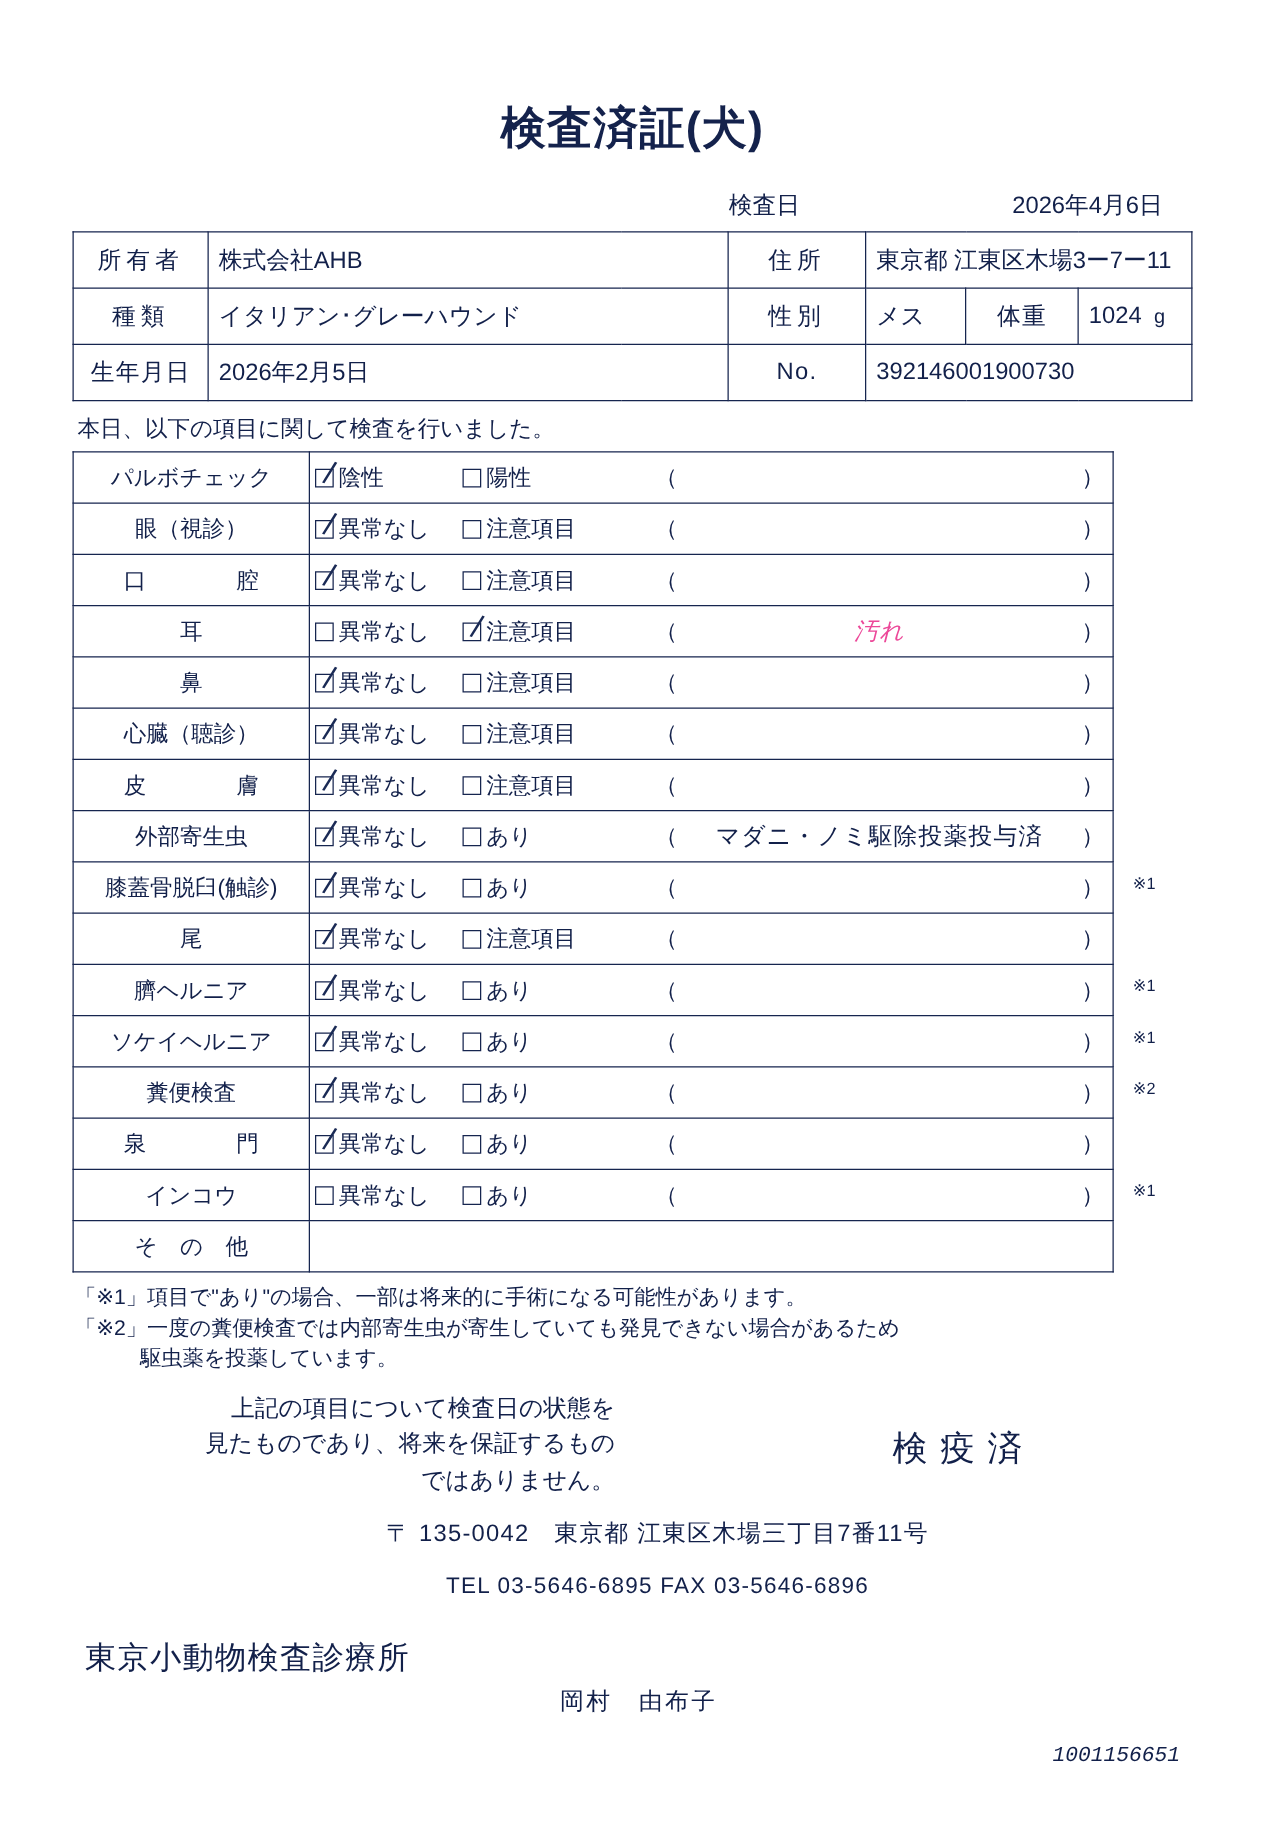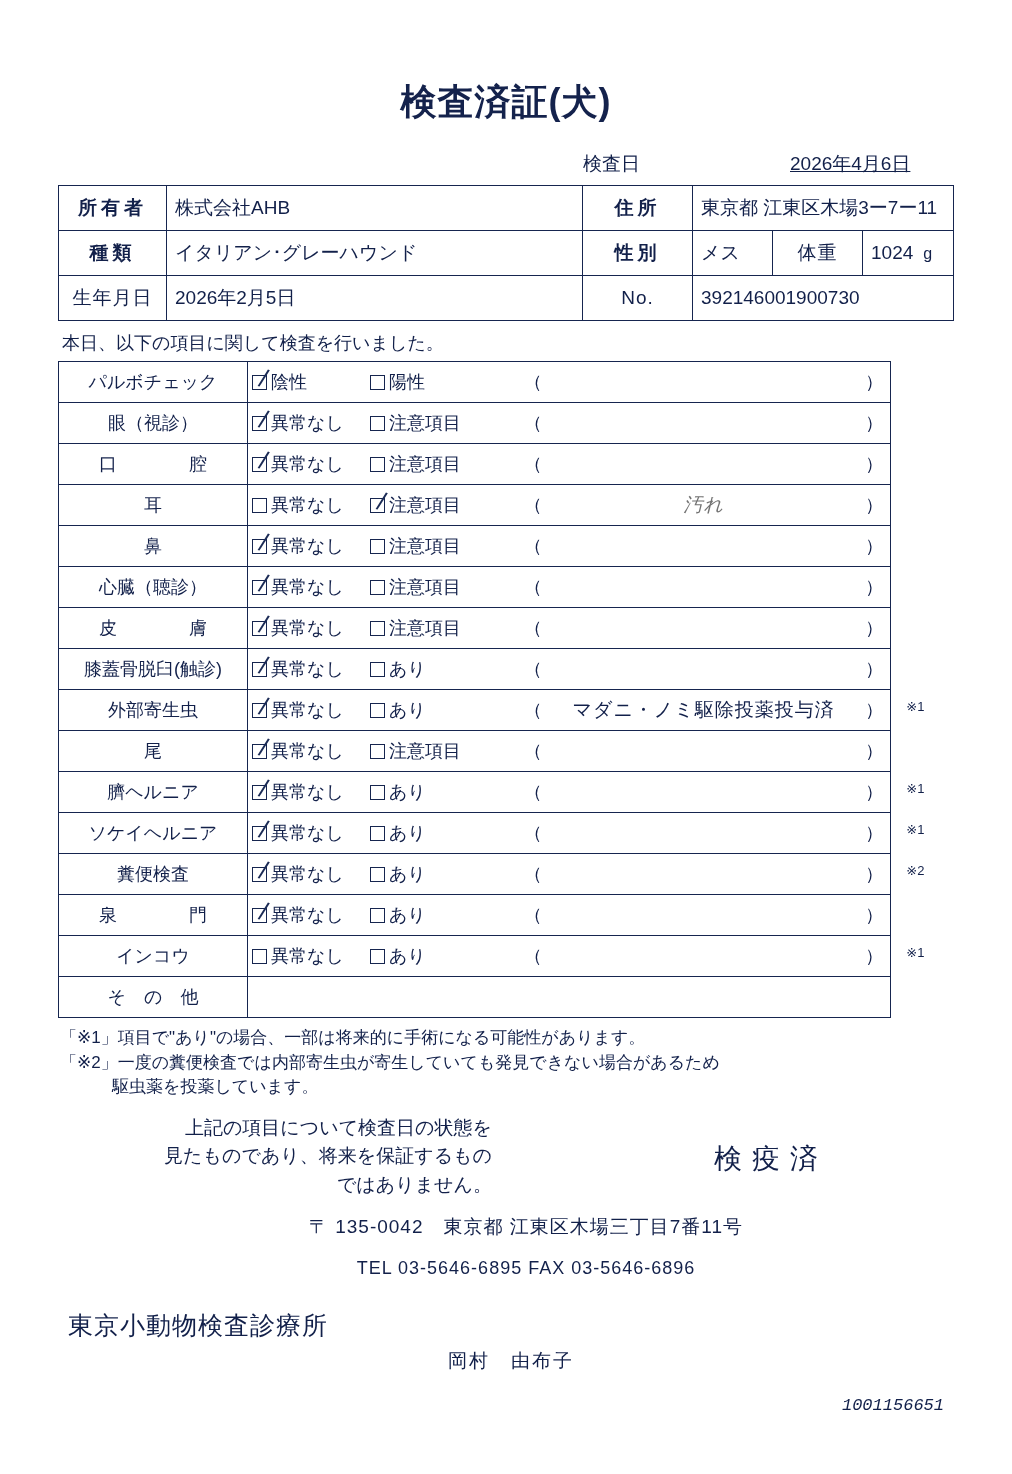--- a/index.html
+++ b/index.html
@@ -36,42 +36,40 @@
     align-items: baseline;
     margin-top: 24px;
     padding-right: 4px;
     font-size: 19px;
   }
   .exam-date-label {
     margin-right: 150px;
   }
   .exam-date-value {
     min-width: 160px;
-    text-align: left;
-    text-decoration: underline;
+    text-align: center;
   }
   table.info {
     border-collapse: collapse;
     width: 100%;
     margin-top: 8px;
     table-layout: fixed;
   }
   table.info td {
     border: 1.5px solid #16254f;
     height: 40px;
     font-size: 19px;
     padding: 2px 8px;
     vertical-align: middle;
   }
   td.lbl {
     text-align: center;
     letter-spacing: 4px;
     padding-left: 12px;
     padding-right: 8px;
-    font-weight: bold;
   }
   td.lbl-tight {
     text-align: center;
     letter-spacing: 1px;
   }
   td.val {
     text-align: left;
     margin-left: 12px;
   }
   td.val-right {
@@ -157,21 +155,21 @@
   .paren .note {
     flex: 1;
     text-align: center;
     font-size: 19px;
     letter-spacing: 1px;
   }
   .hand {
     font-family: "DejaVu Serif", serif;
     font-size: 26px;
     font-style: italic;
-    color: #737373;
+    color: #ec4899;
   }
   .marks {
     position: absolute;
     left: 94%;
     font-size: 13px;
     width: 60px;
     padding-left: 6px;
     box-sizing: border-box;
   }
   .items-wrap { position: relative; }
@@ -421,54 +419,54 @@
                 </span>
                 <span class="paren">
                   <span>（</span>
                   <span class="note"></span>
                   <span>）</span>
                 </span>
               </div>
             </td>
           </tr>
           <tr>
+            <td class="item-name" style="letter-spacing: 0px;">外部寄生虫</td>
+            <td class="opts">
+              <div class="optrow">
+                <span class="opt opt1">
+                  <span class="box check"></span>
+                  <span>異常なし</span>
+                </span>
+                <span class="opt opt2">
+                  <span class="box"></span>
+                  <span>あり</span>
+                </span>
+                <span class="paren">
+                  <span>（</span>
+                  <span class="note">マダニ・ノミ駆除投薬投与済</span>
+                  <span>）</span>
+                </span>
+              </div>
+            </td>
+          </tr>
+          <tr>
             <td class="item-name">膝蓋骨脱臼(触診)</td>
             <td class="opts">
               <div class="optrow">
                 <span class="opt opt1">
                   <span class="box check"></span>
                   <span>異常なし</span>
                 </span>
                 <span class="opt opt2">
                   <span class="box"></span>
                   <span>あり</span>
                 </span>
                 <span class="paren">
                   <span>（</span>
                   <span class="note"></span>
-                  <span>）</span>
-                </span>
-              </div>
-            </td>
-          </tr>
-          <tr>
-            <td class="item-name" style="letter-spacing: 0px;">外部寄生虫</td>
-            <td class="opts">
-              <div class="optrow">
-                <span class="opt opt1">
-                  <span class="box check"></span>
-                  <span>異常なし</span>
-                </span>
-                <span class="opt opt2">
-                  <span class="box"></span>
-                  <span>あり</span>
-                </span>
-                <span class="paren">
-                  <span>（</span>
-                  <span class="note">マダニ・ノミ駆除投薬投与済</span>
                   <span>）</span>
                 </span>
               </div>
             </td>
           </tr>
           <tr>
             <td class="item-name">尾</td>
             <td class="opts">
               <div class="optrow">
                 <span class="opt opt1">

